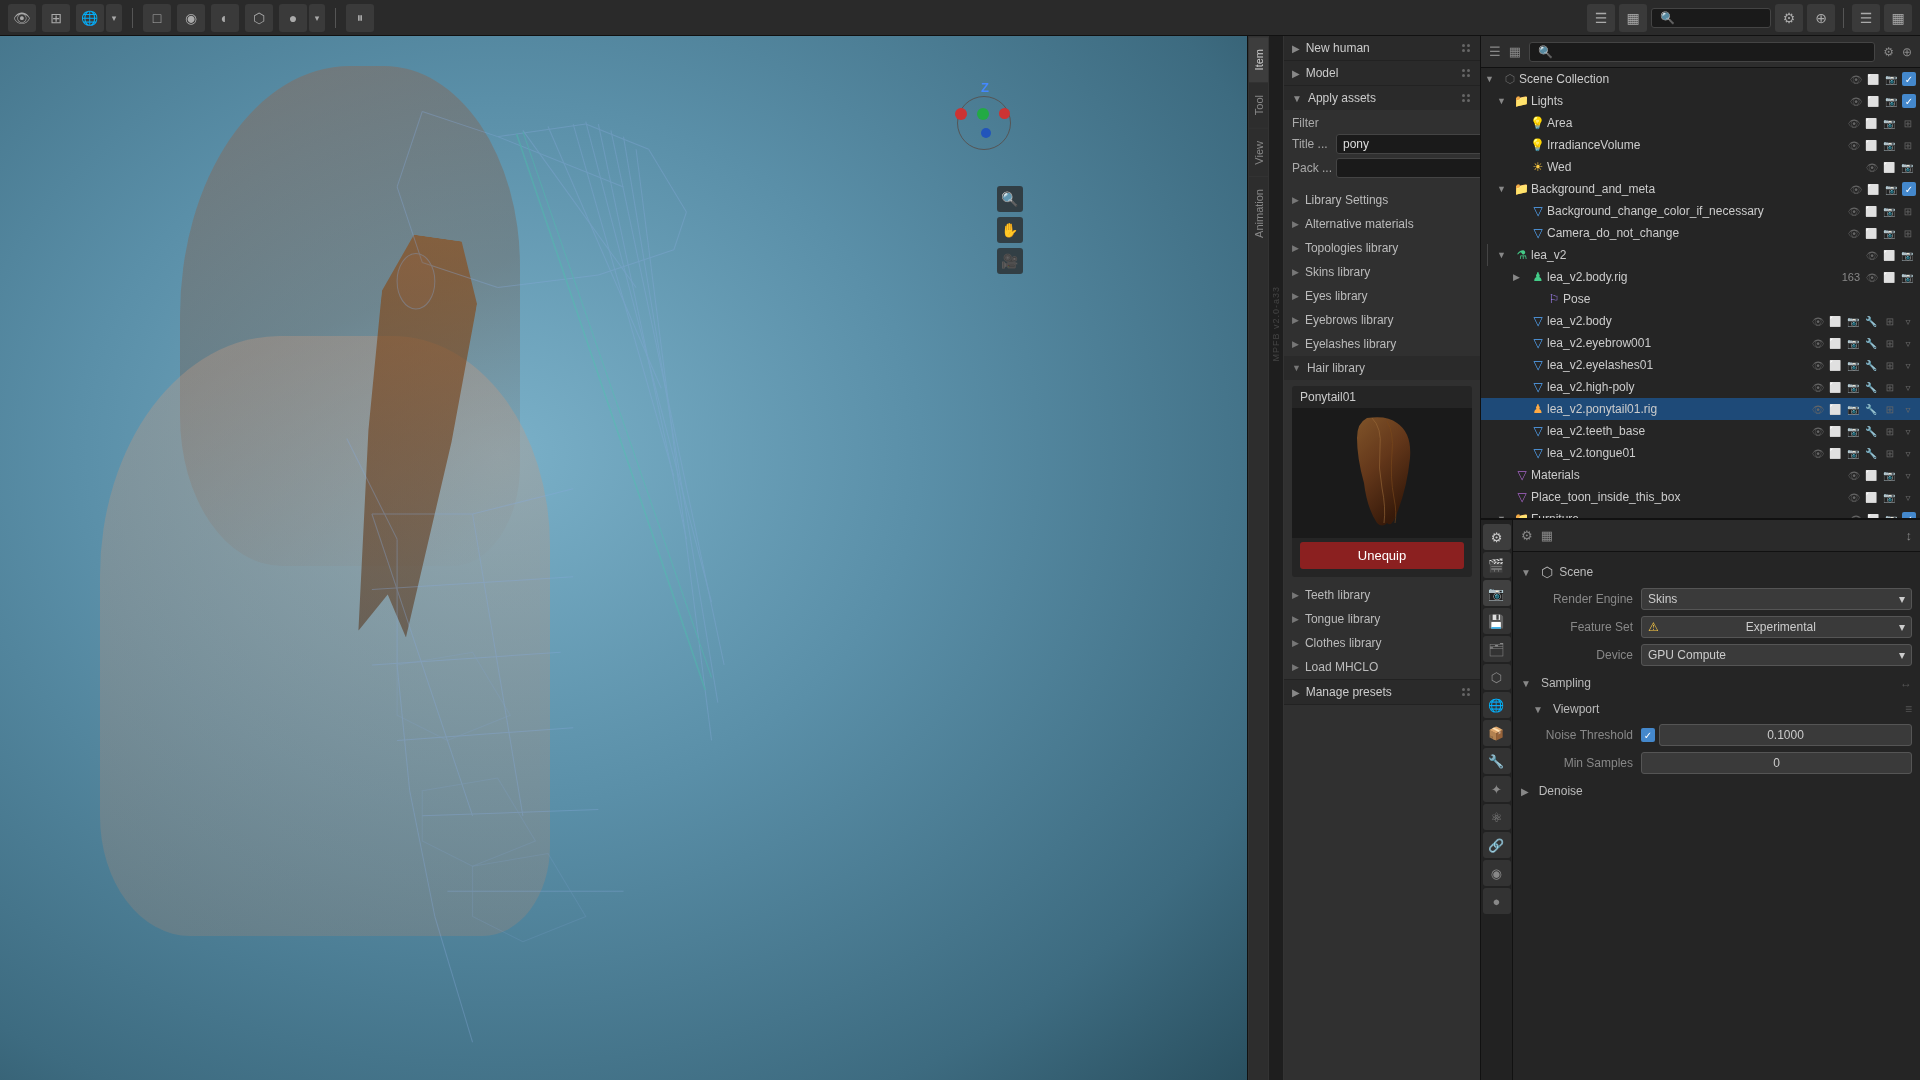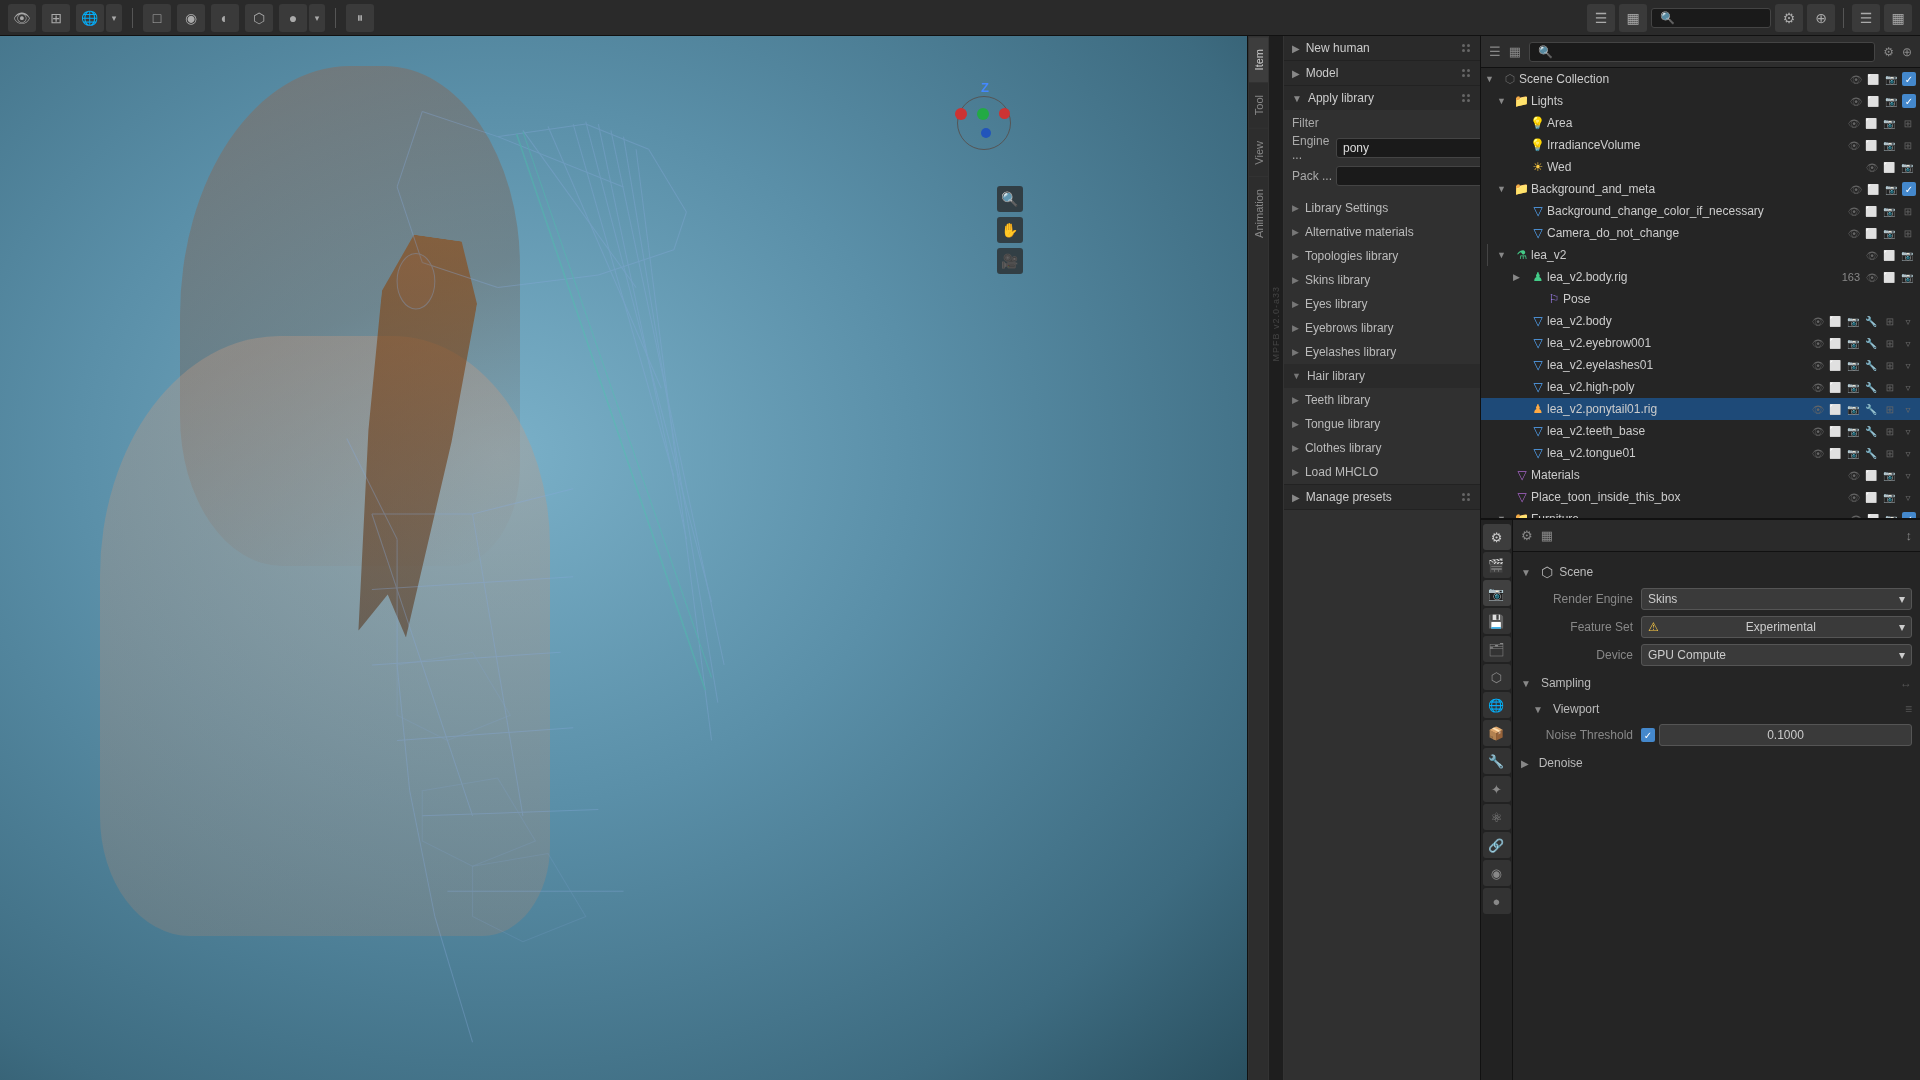--- a/index.html
+++ b/index.html
@@ -503,40 +503,40 @@
                 <div class="section-dot"></div>
               </div>
           </div>
         </div>
       </div>
 
       <div class="n-panel-section">
         <div class="n-panel-header">
           <div class="n-panel-title">
             <span style="color:#888;font-size:10px;">▼</span>
-            <span>Apply library</span>
+            <span>Apply assets</span>
           </div>
           <div class="section-dots">
             <div class="section-dot-row">
                 <div class="section-dot"></div>
                 <div class="section-dot"></div>
               </div>
             <div class="section-dot-row">
                 <div class="section-dot"></div>
                 <div class="section-dot"></div>
               </div>
           </div>
         </div>
 
         <div class="n-panel-content">
           <div class="filter-row">
             <span class="filter-label">Filter</span>
           </div>
           <div class="filter-row">
-            <span class="filter-label">Engine ...</span>
+            <span class="filter-label">Title ...</span>
             <input class="filter-value" type="text" value="pony" style="">
           </div>
           <div class="filter-row">
             <span class="filter-label">Pack ...</span>
             <input class="filter-value" type="text" style="">
           </div>
         </div>
 
         <div class="n-sub-item">
           <span class="triangle">▶</span>
@@ -571,20 +571,38 @@
         <div class="n-sub-item">
           <span class="triangle">▶</span>
           <span>Eyelashes library</span>
         </div>
 
         <div class="n-sub-item n-sub-item-expanded">
           <span class="n-sub-chevron-down">▼</span>
           <span>Hair library</span>
         </div>
 
+        <div class="hair-item-card">
+          <div class="hair-item-label">Ponytail01</div>
+          <div class="hair-preview">
+            <svg width="80" height="120" viewBox="0 0 80 120">
+              <defs>
+                <linearGradient id="hairGrad" x1="0%" y1="0%" x2="50%" y2="100%">
+                  <stop offset="0%" style="stop-color:#8B5A2B;stop-opacity:1"></stop>
+                  <stop offset="50%" style="stop-color:#6B3A1A;stop-opacity:1"></stop>
+                  <stop offset="100%" style="stop-color:#3a1a08;stop-opacity:1"></stop>
+                </linearGradient>
+              </defs>
+              <path d="M25,5 Q45,2 55,10 Q70,20 68,45 Q65,75 55,100 Q50,115 45,110 Q40,115 35,110 Q25,95 22,70 Q15,45 15,25 Q15,10 25,5 Z" fill="url(#hairGrad)" opacity="0.9"></path>
+              <path d="M30,5 Q40,15 38,35 Q36,55 40,75 Q44,95 42,110" stroke="#9B6A3B" stroke-width="1" fill="none" opacity="0.6"></path>
+              <path d="M45,8 Q52,20 50,40 Q48,65 52,85 Q55,100 53,110" stroke="#7B4A1B" stroke-width="1" fill="none" opacity="0.6"></path>
+            </svg>
+          </div>
+          <button class="unequip-btn">Unequip</button>
+        </div>
 
         <div class="n-sub-item">
           <span class="triangle">▶</span>
           <span>Teeth library</span>
         </div>
 
         <div class="n-sub-item">
           <span class="triangle">▶</span>
           <span>Tongue library</span>
         </div>
@@ -994,20 +1012,24 @@
 
             <div class="prop-row">
               <div class="prop-label">Noise Threshold</div>
               <div style="display:flex;align-items:center;gap:4px;flex:1;">
                 <div class="checkbox-check">✓</div>
                 <div class="prop-number">0.1000</div>
               </div>
             </div>
 
 
+            <div class="prop-row">
+              <div class="prop-label">Min Samples</div>
+              <div class="prop-number">0</div>
+            </div>
 
             <div class="prop-section-header">
               <span class="prop-expander">▶</span>
               <span>Denoise</span>
             </div>
 
           </div>
         </div>
       </div>
     </div>

